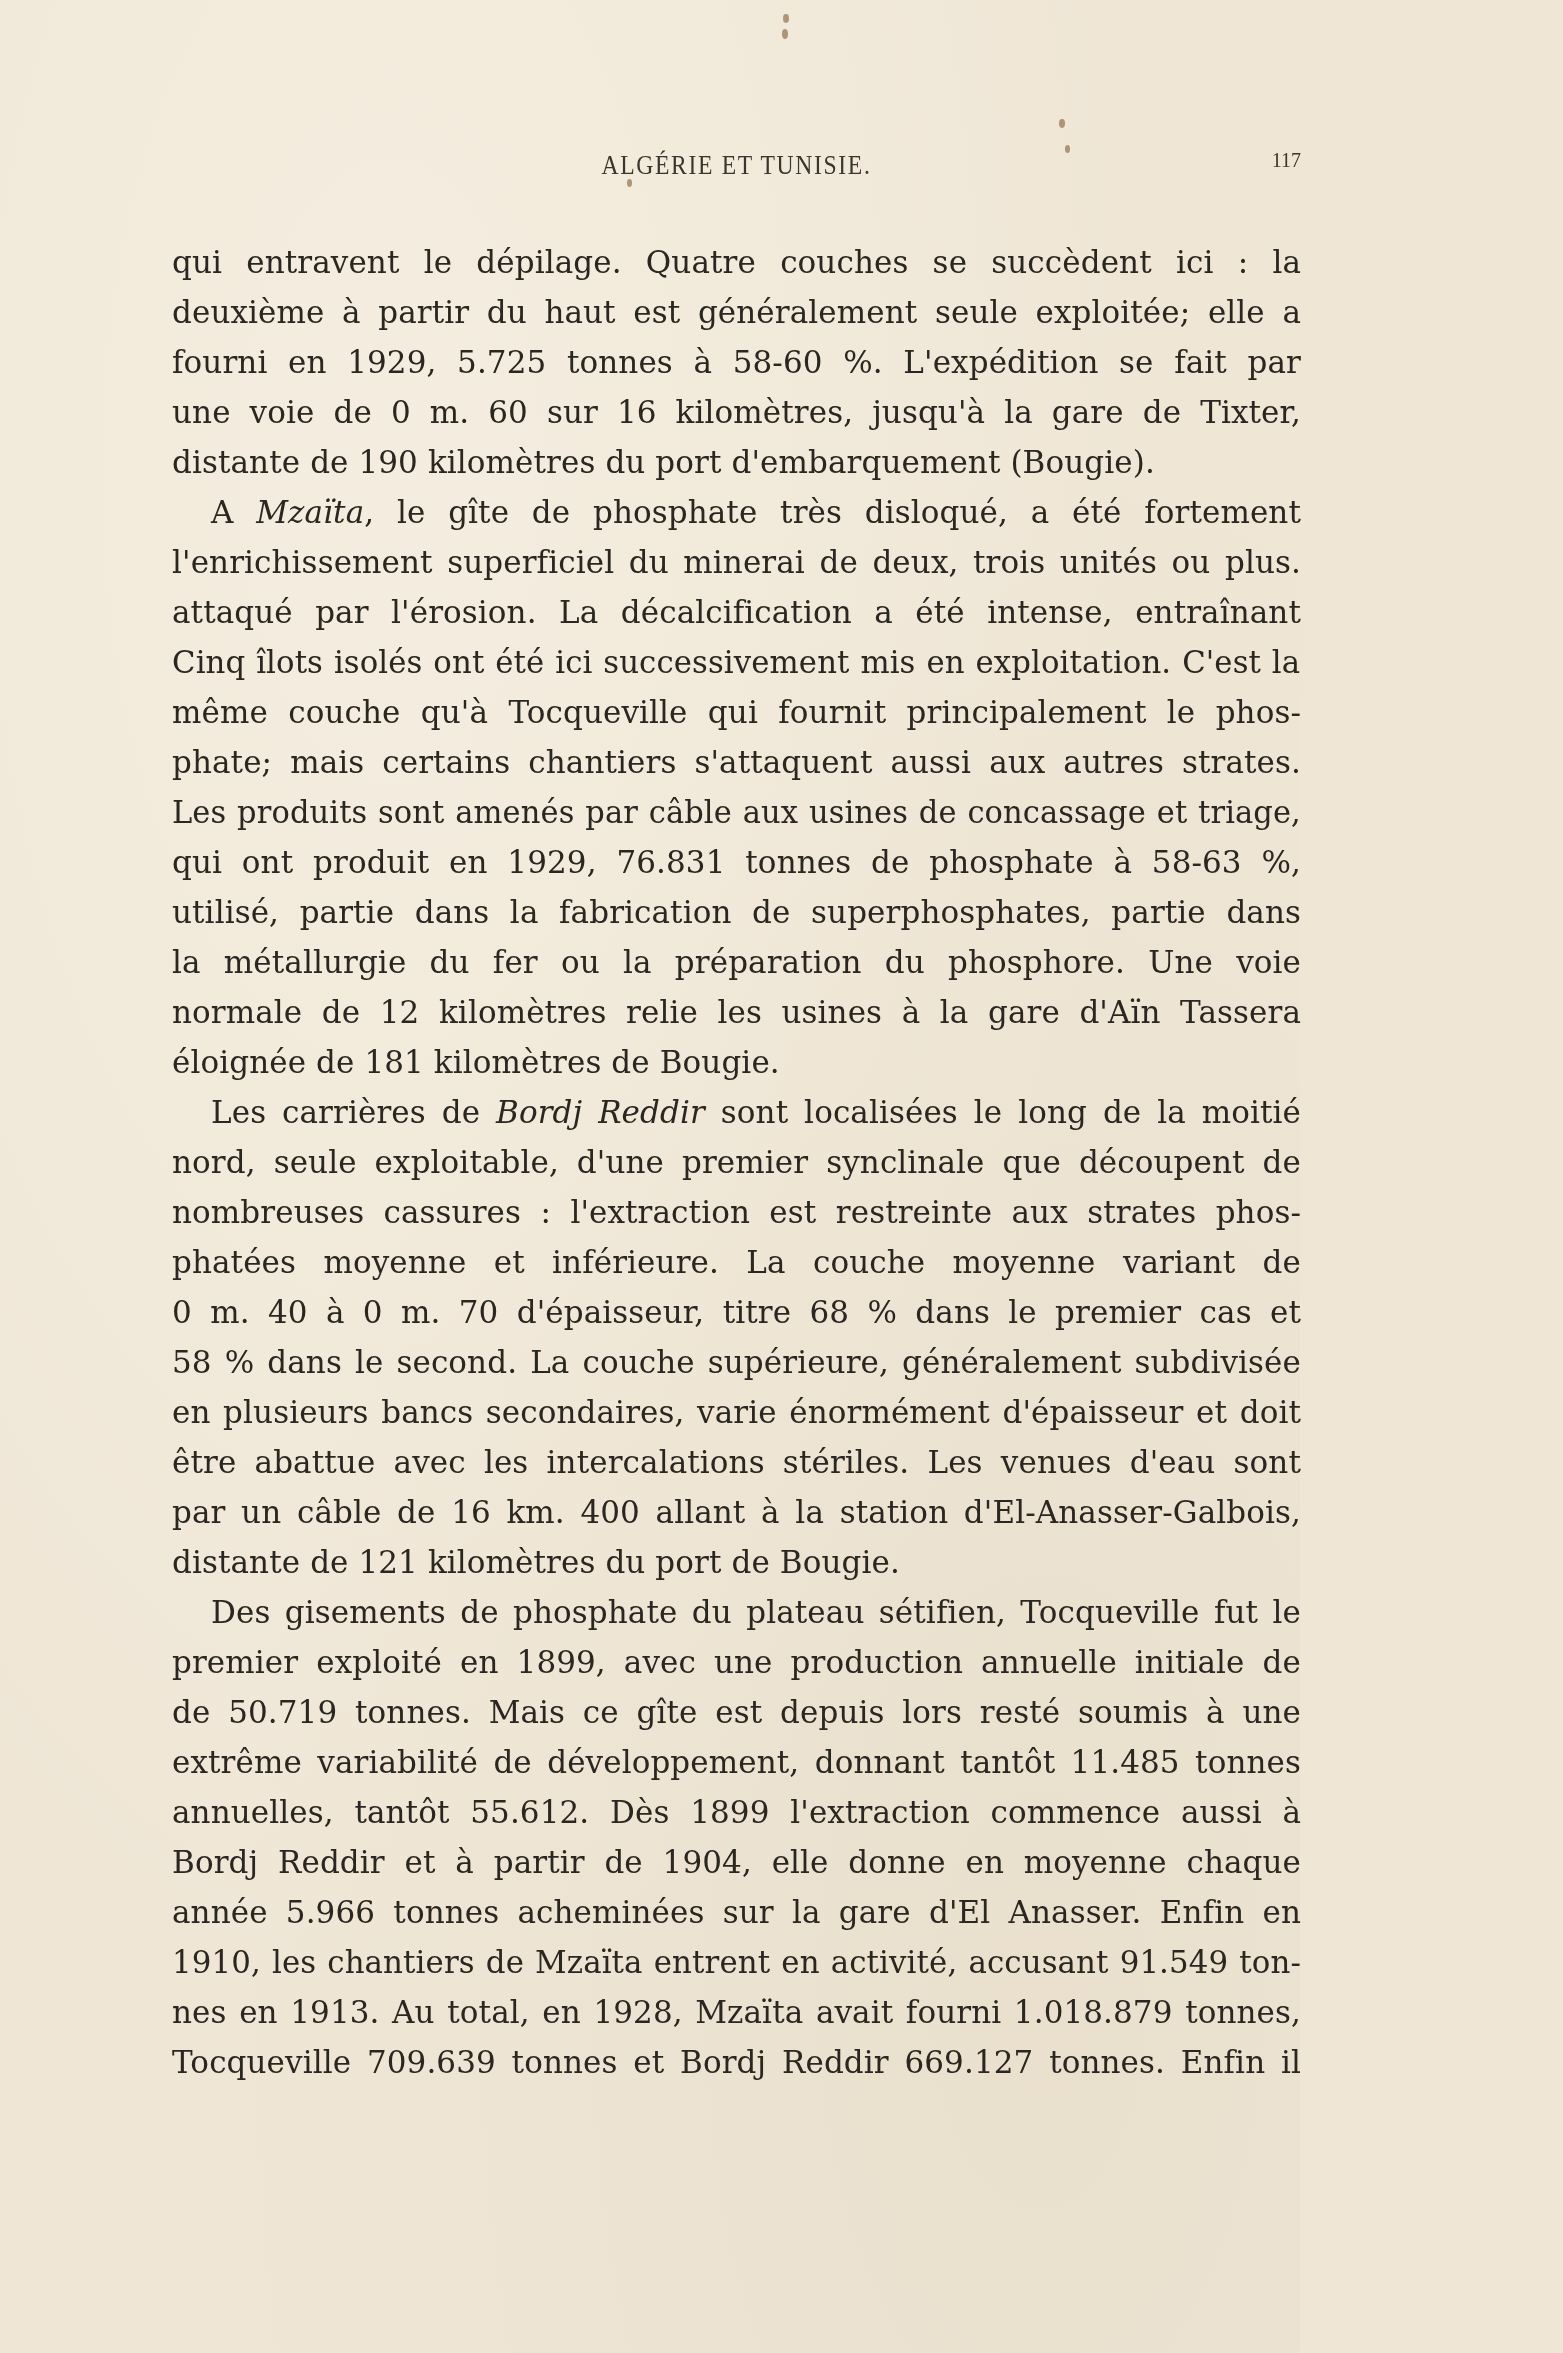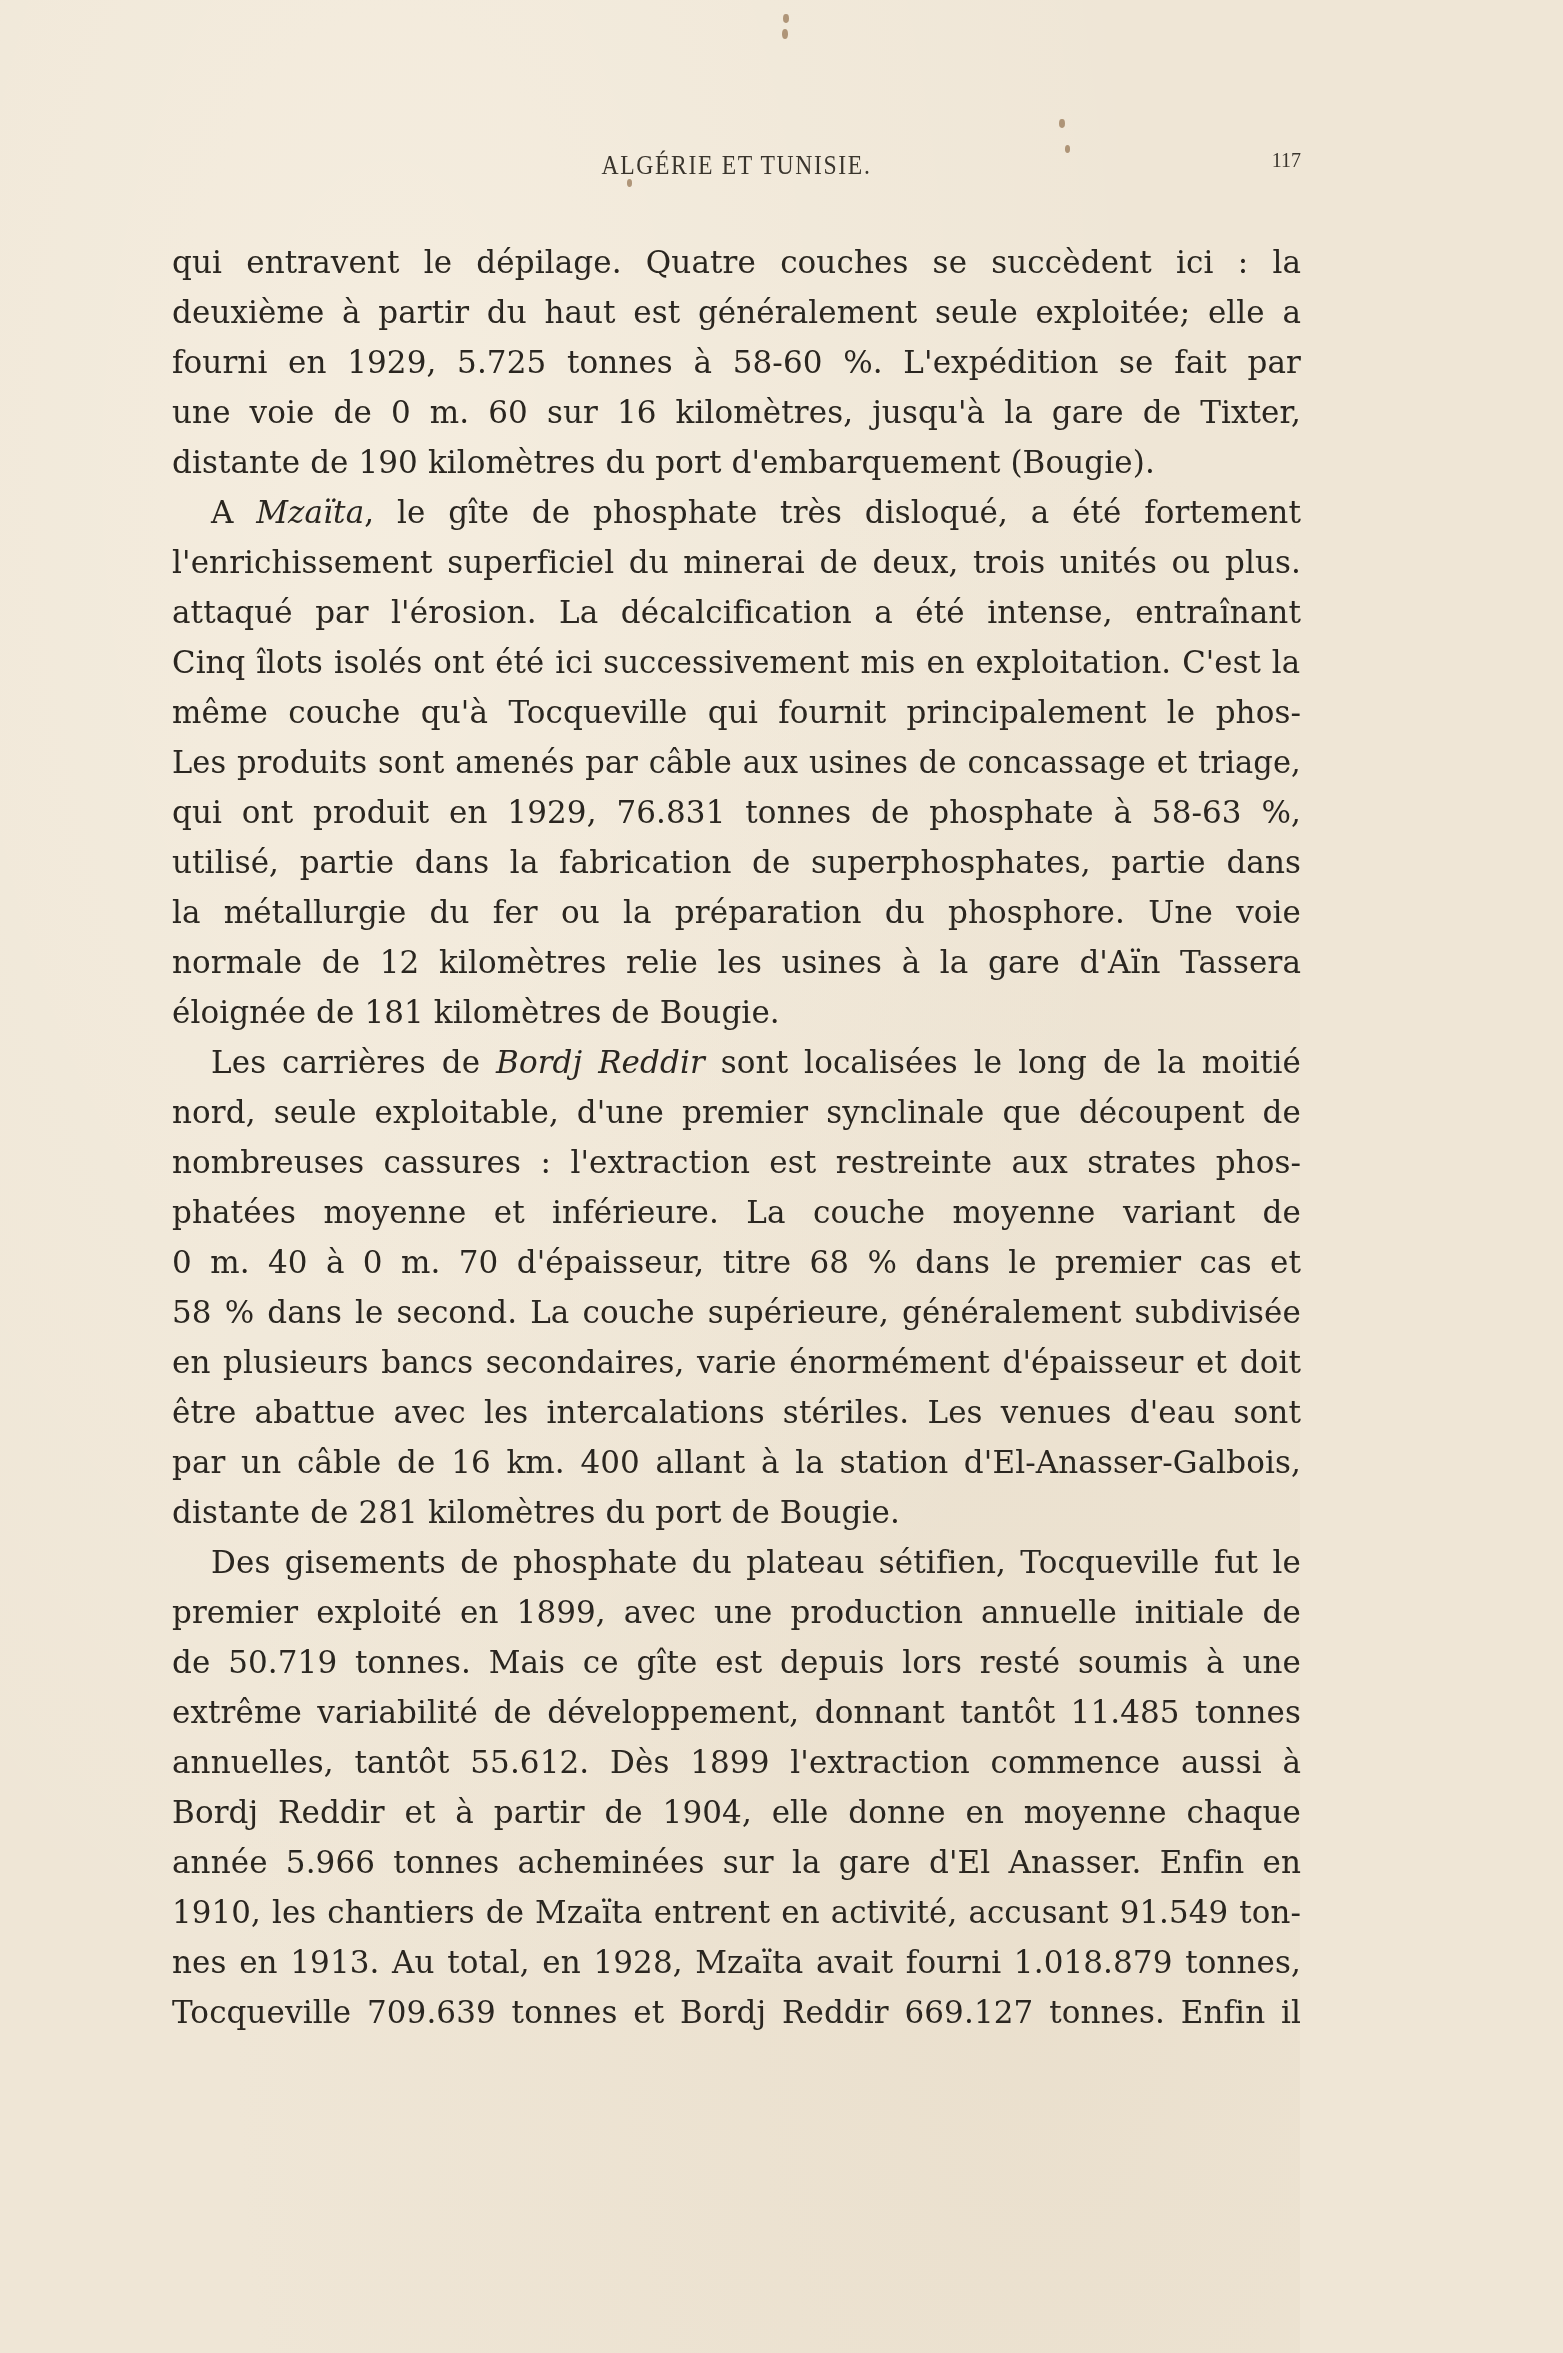--- a/index.html
+++ b/index.html
@@ -71,36 +71,37 @@
     <div class="line" style="">qui entravent le dépilage. Quatre couches se succèdent ici : la</div>
     <div class="line" style="">deuxième à partir du haut est généralement seule exploitée; elle a</div>
     <div class="line" style="">fourni en 1929, 5.725 tonnes à 58-60 %. L'expédition se fait par</div>
     <div class="line" style="">une voie de 0 m. 60 sur 16 kilomètres, jusqu'à la gare de Tixter,</div>
     <div class="line last" style="">distante de 190 kilomètres du port d'embarquement (Bougie).</div>
     <div class="line indent" style=""><span>A </span><span class="it">Mzaïta</span><span>, le gîte de phosphate très disloqué, a été fortement</span></div>
     <div class="line" style="">l'enrichissement superficiel du minerai de deux, trois unités ou plus.</div>
     <div class="line" style="">attaqué par l'érosion. La décalcification a été intense, entraînant</div>
     <div class="line" style="width: 1137px; transform: scaleX(0.992303);">Cinq îlots isolés ont été ici successivement mis en exploitation. C'est la</div>
     <div class="line" style="">même couche qu'à Tocqueville qui fournit principalement le phos-</div>
+    <div class="line" style="">phate; mais certains chantiers s'attaquent aussi aux autres strates.</div>
     <div class="line" style="width: 1147px; transform: scaleX(0.984188);">Les produits sont amenés par câble aux usines de concassage et triage,</div>
     <div class="line" style="">qui ont produit en 1929, 76.831 tonnes de phosphate à 58-63 %,</div>
     <div class="line" style="">utilisé, partie dans la fabrication de superphosphates, partie dans</div>
     <div class="line" style="">la métallurgie du fer ou la préparation du phosphore. Une voie</div>
     <div class="line" style="">normale de 12 kilomètres relie les usines à la gare d'Aïn Tassera</div>
     <div class="line last" style="">éloignée de 181 kilomètres de Bougie.</div>
     <div class="line indent" style=""><span>Les carrières de </span><span class="it">Bordj Reddir</span><span> sont localisées le long de la moitié</span></div>
     <div class="line" style="">nord, seule exploitable, d'une premier synclinale que découpent de</div>
     <div class="line" style="">nombreuses cassures : l'extraction est restreinte aux strates phos-</div>
     <div class="line" style="">phatées moyenne et inférieure. La couche moyenne variant de</div>
     <div class="line" style="">0 m. 40 à 0 m. 70 d'épaisseur, titre 68 % dans le premier cas et</div>
     <div class="line" style="">58 % dans le second. La couche supérieure, généralement subdivisée</div>
     <div class="line" style="">en plusieurs bancs secondaires, varie énormément d'épaisseur et doit</div>
     <div class="line" style="">être abattue avec les intercalations stériles. Les venues d'eau sont</div>
     <div class="line" style="">par un câble de 16 km. 400 allant à la station d'El-Anasser-Galbois,</div>
-    <div class="line last" style="">distante de 281 kilomètres du port de Bougie.</div>
+    <div class="line last" style="">distante de 121 kilomètres du port de Bougie.</div>
     <div class="line indent" style="">Des gisements de phosphate du plateau sétifien, Tocqueville fut le</div>
     <div class="line" style="">premier exploité en 1899, avec une production annuelle initiale de</div>
     <div class="line" style="">de 50.719 tonnes. Mais ce gîte est depuis lors resté soumis à une</div>
     <div class="line" style="">extrême variabilité de développement, donnant tantôt 11.485 tonnes</div>
     <div class="line" style="">annuelles, tantôt 55.612. Dès 1899 l'extraction commence aussi à</div>
     <div class="line" style="">Bordj Reddir et à partir de 1904, elle donne en moyenne chaque</div>
     <div class="line" style="">année 5.966 tonnes acheminées sur la gare d'El Anasser. Enfin en</div>
     <div class="line" style="width: 1134px; transform: scaleX(0.995587);">1910, les chantiers de Mzaïta entrent en activité, accusant 91.549 ton-</div>
     <div class="line" style="">nes en 1913. Au total, en 1928, Mzaïta avait fourni 1.018.879 tonnes,</div>
     <div class="line" style="">Tocqueville 709.639 tonnes et Bordj Reddir 669.127 tonnes. Enfin il</div>

